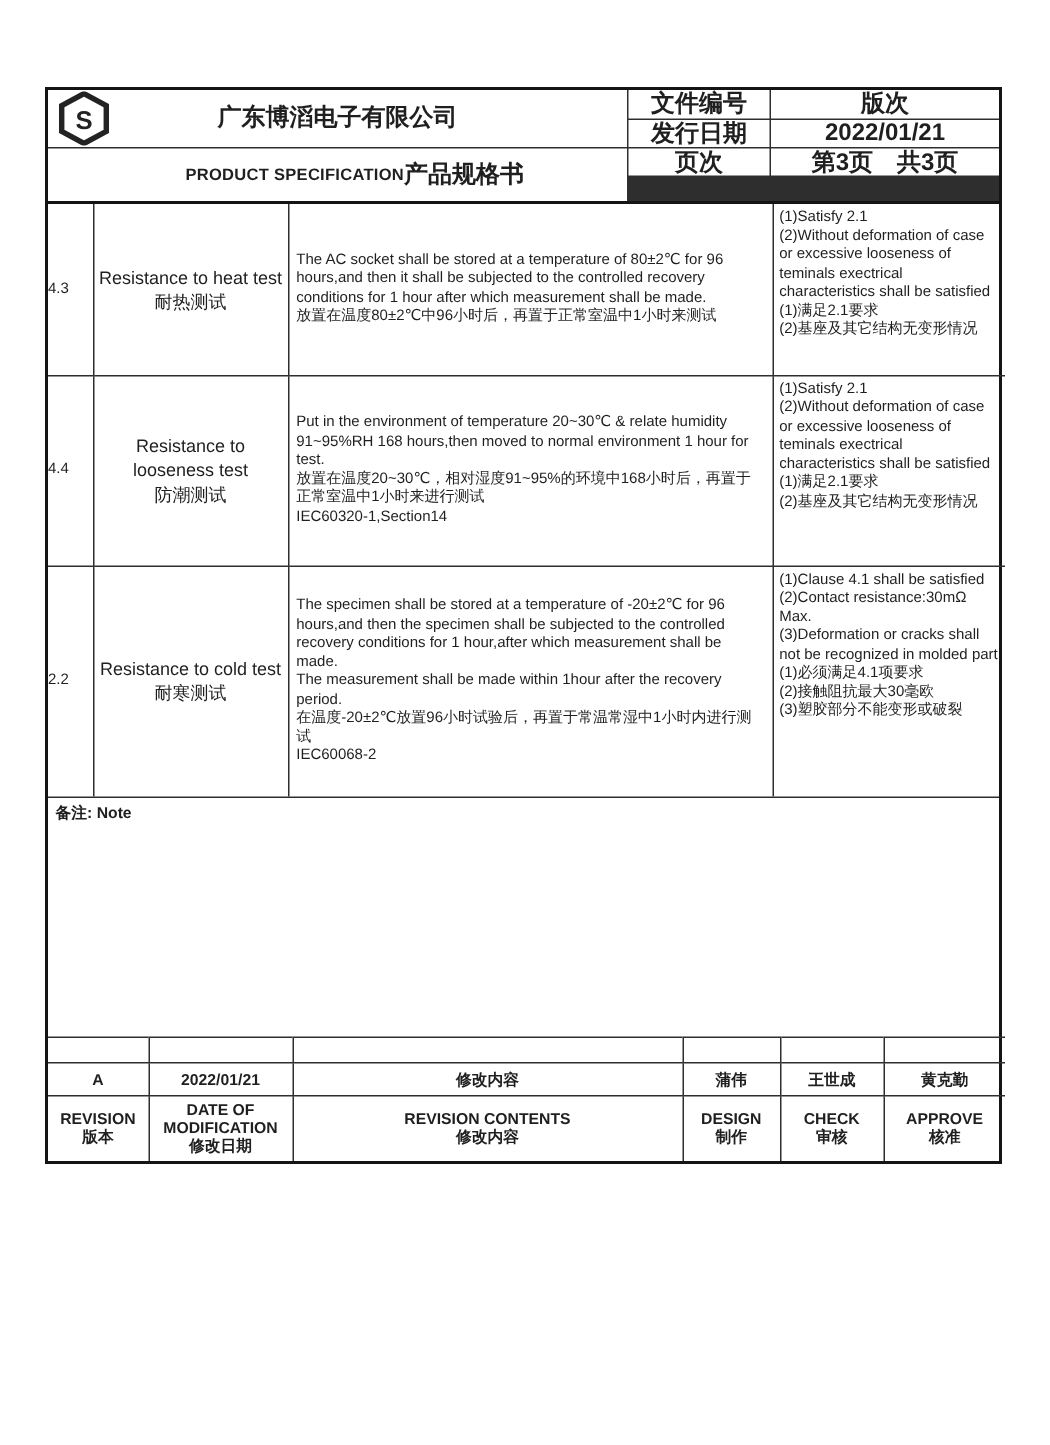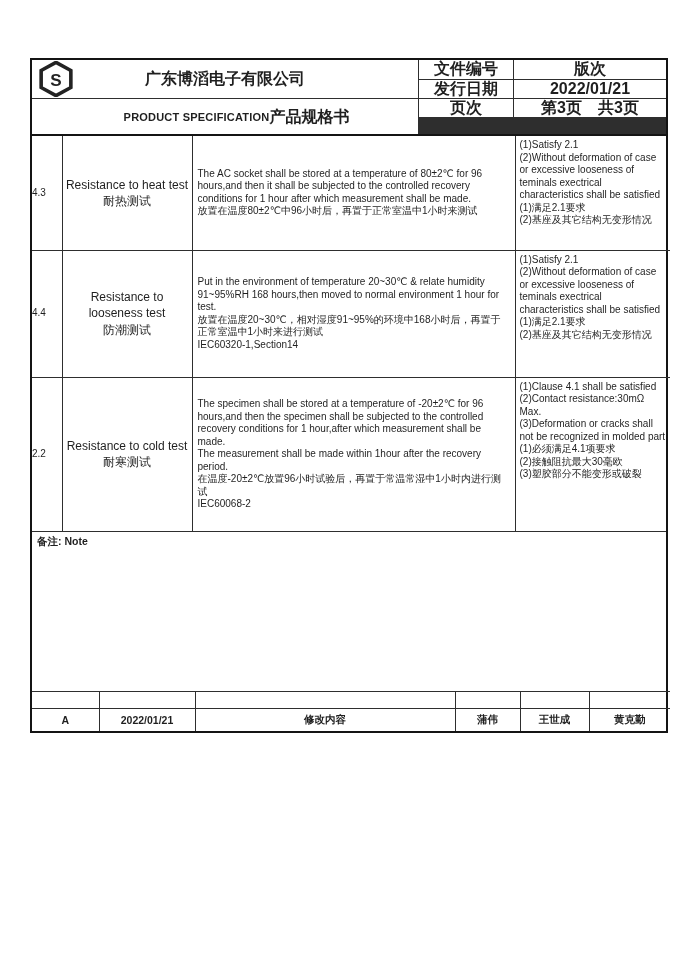--- a/index.html
+++ b/index.html
@@ -164,16 +164,31 @@
           <td></td>
     </tr>
     <tr class="data-row">
       <td>A</td>
       <td>2022/01/21</td>
       <td>修改内容</td>
       <td>蒲伟</td>
       <td>王世成</td>
       <td>黄克勤</td>
     </tr>
+    <tr class="head-row">
+      <td>REVISION
+版本</td>
+      <td>DATE OF
+MODIFICATION
+修改日期</td>
+      <td>REVISION CONTENTS
+修改内容</td>
+      <td>DESIGN
+制作</td>
+      <td>CHECK
+审核</td>
+      <td>APPROVE
+核准</td>
+    </tr>
   </tbody>
     </table>
 
 </div>
 
 </body></html>

